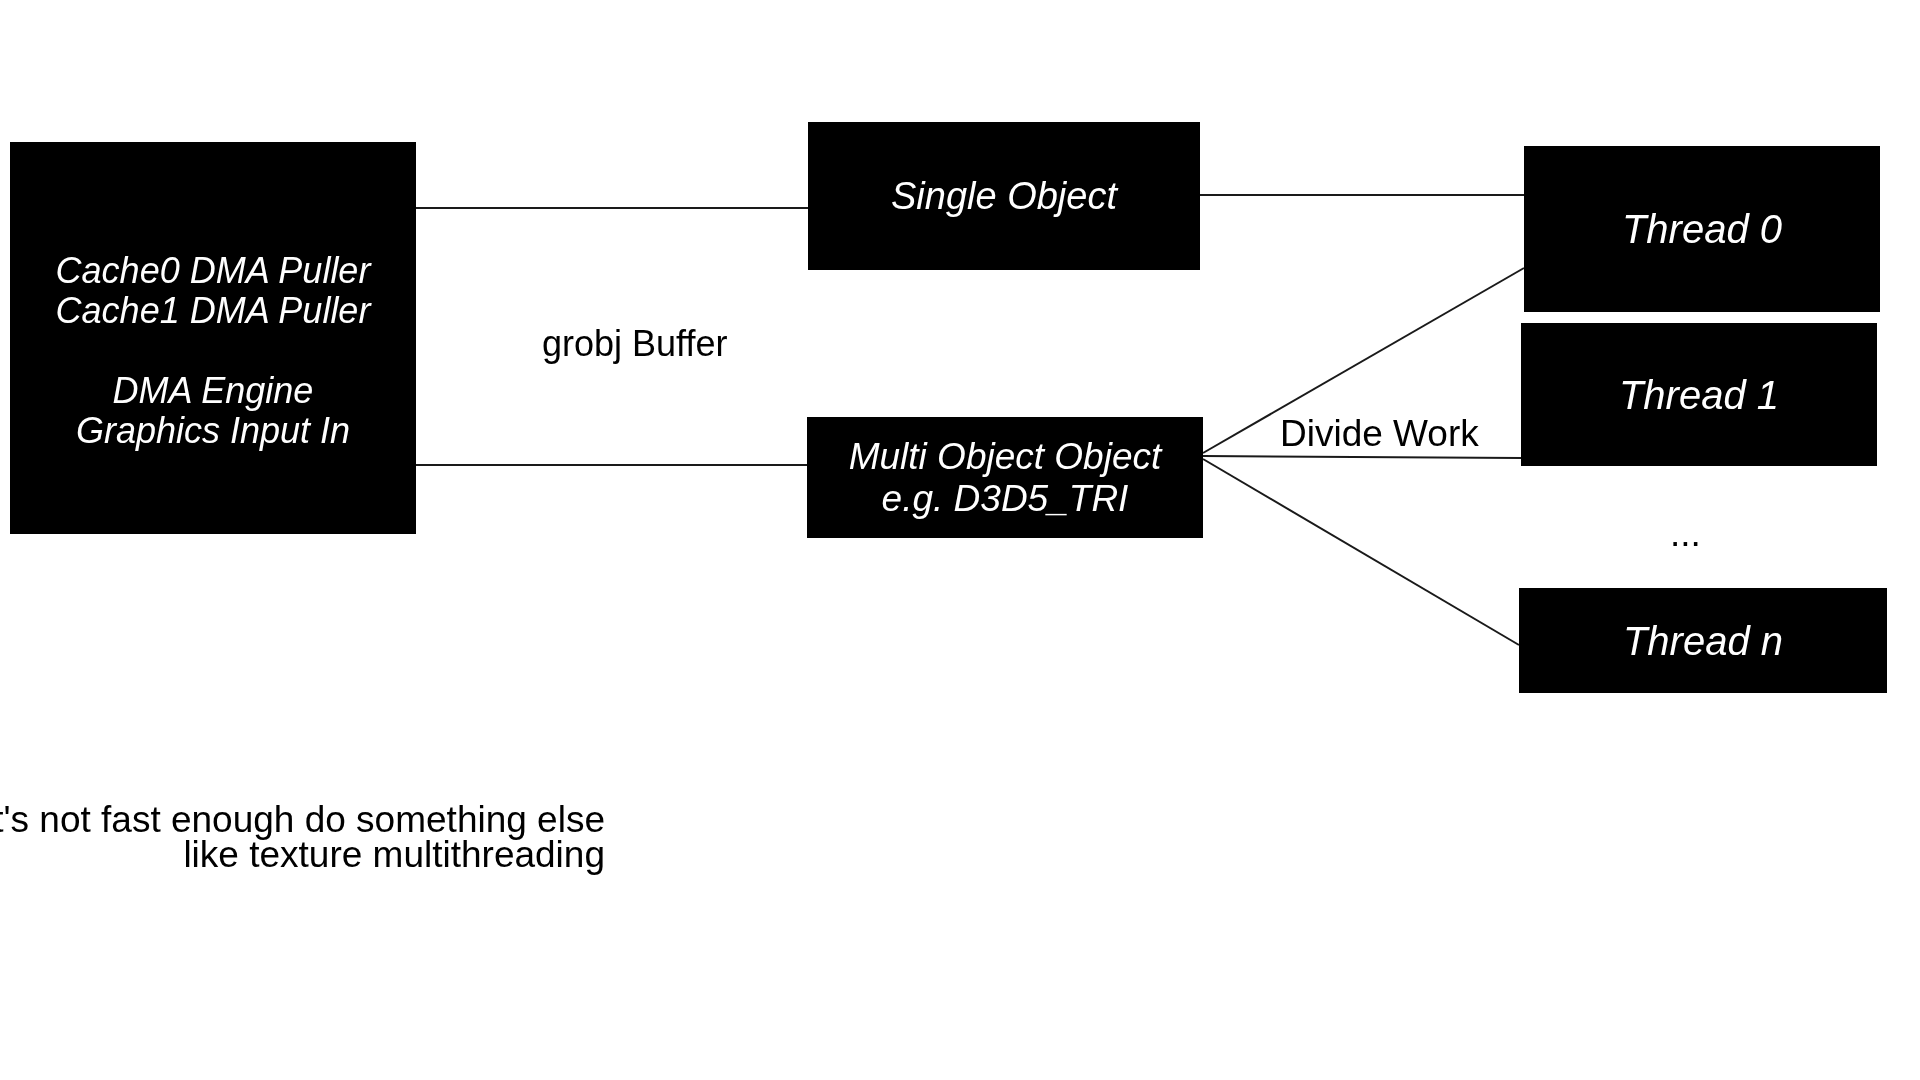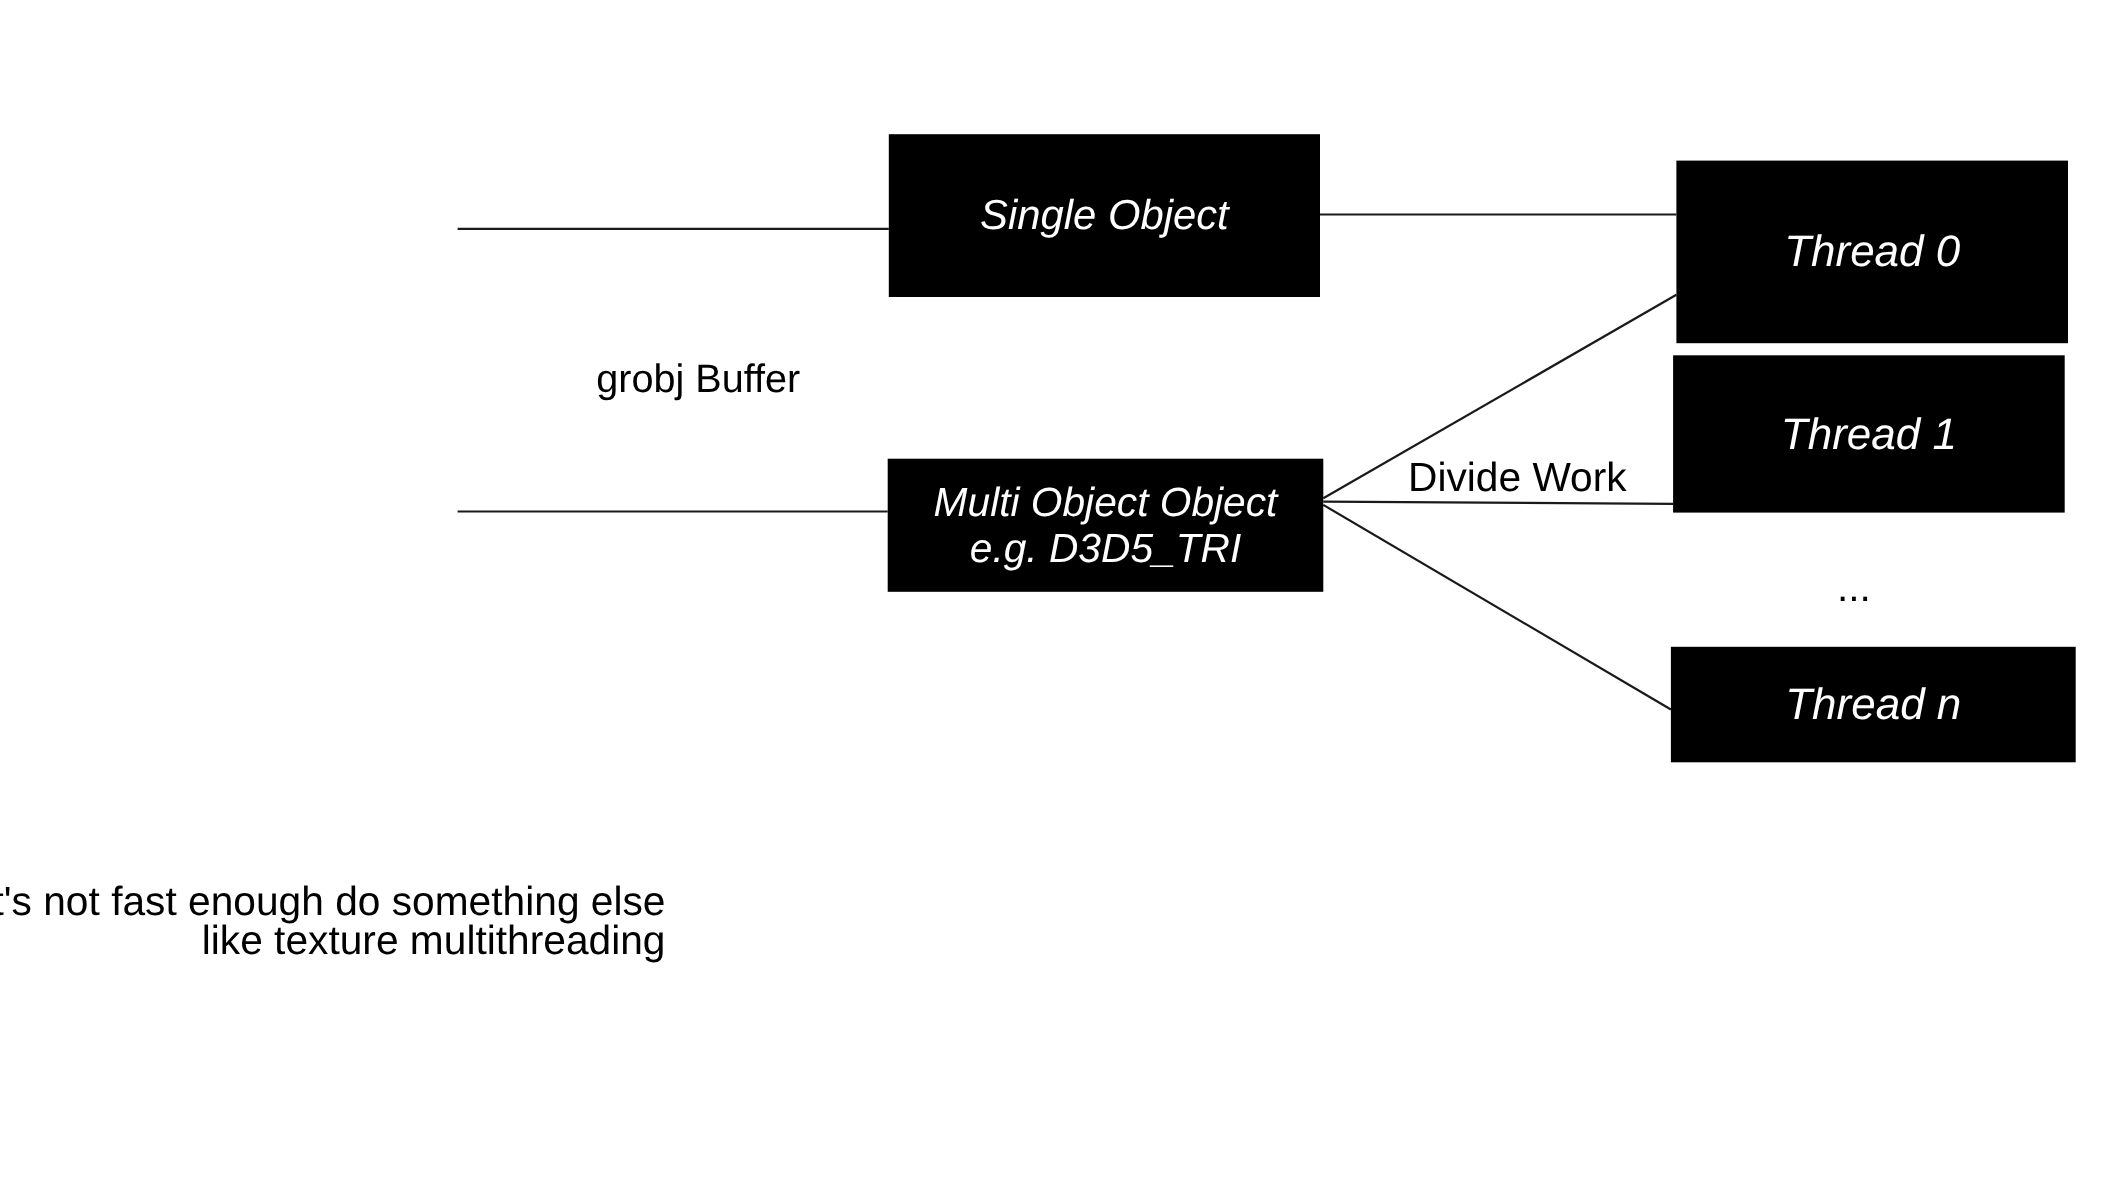--- a/index.html
+++ b/index.html
@@ -81,20 +81,27 @@
   <svg id="connector-svg" viewBox="0 0 1920 1080" xmlns="http://www.w3.org/2000/svg">
     <line x1="416" y1="208" x2="808" y2="208" stroke="#1a1a1a" stroke-width="2"></line>
     <line x1="416" y1="465" x2="807" y2="465" stroke="#1a1a1a" stroke-width="2"></line>
     <line x1="1200" y1="195" x2="1524" y2="195" stroke="#1a1a1a" stroke-width="2"></line>
     <line x1="1203" y1="453" x2="1524" y2="268" stroke="#1a1a1a" stroke-width="2"></line>
     <line x1="1203" y1="456" x2="1521" y2="458" stroke="#1a1a1a" stroke-width="2"></line>
     <line x1="1203" y1="459" x2="1519" y2="645" stroke="#1a1a1a" stroke-width="2"></line>
   </svg>
 
 
+  <div class="node" id="node-dma">
+    <div class="node-text">Cache0 DMA Puller
+Cache1 DMA Puller
+
+DMA Engine
+Graphics Input In</div>
+  </div>
 
   <div class="node flex-center" id="node-single">
     <div class="node-text">Single Object</div>
   </div>
 
   <div class="node flex-center" id="node-multi">
     <div class="node-text">Multi Object Object
 e.g. D3D5_TRI</div>
   </div>
 

